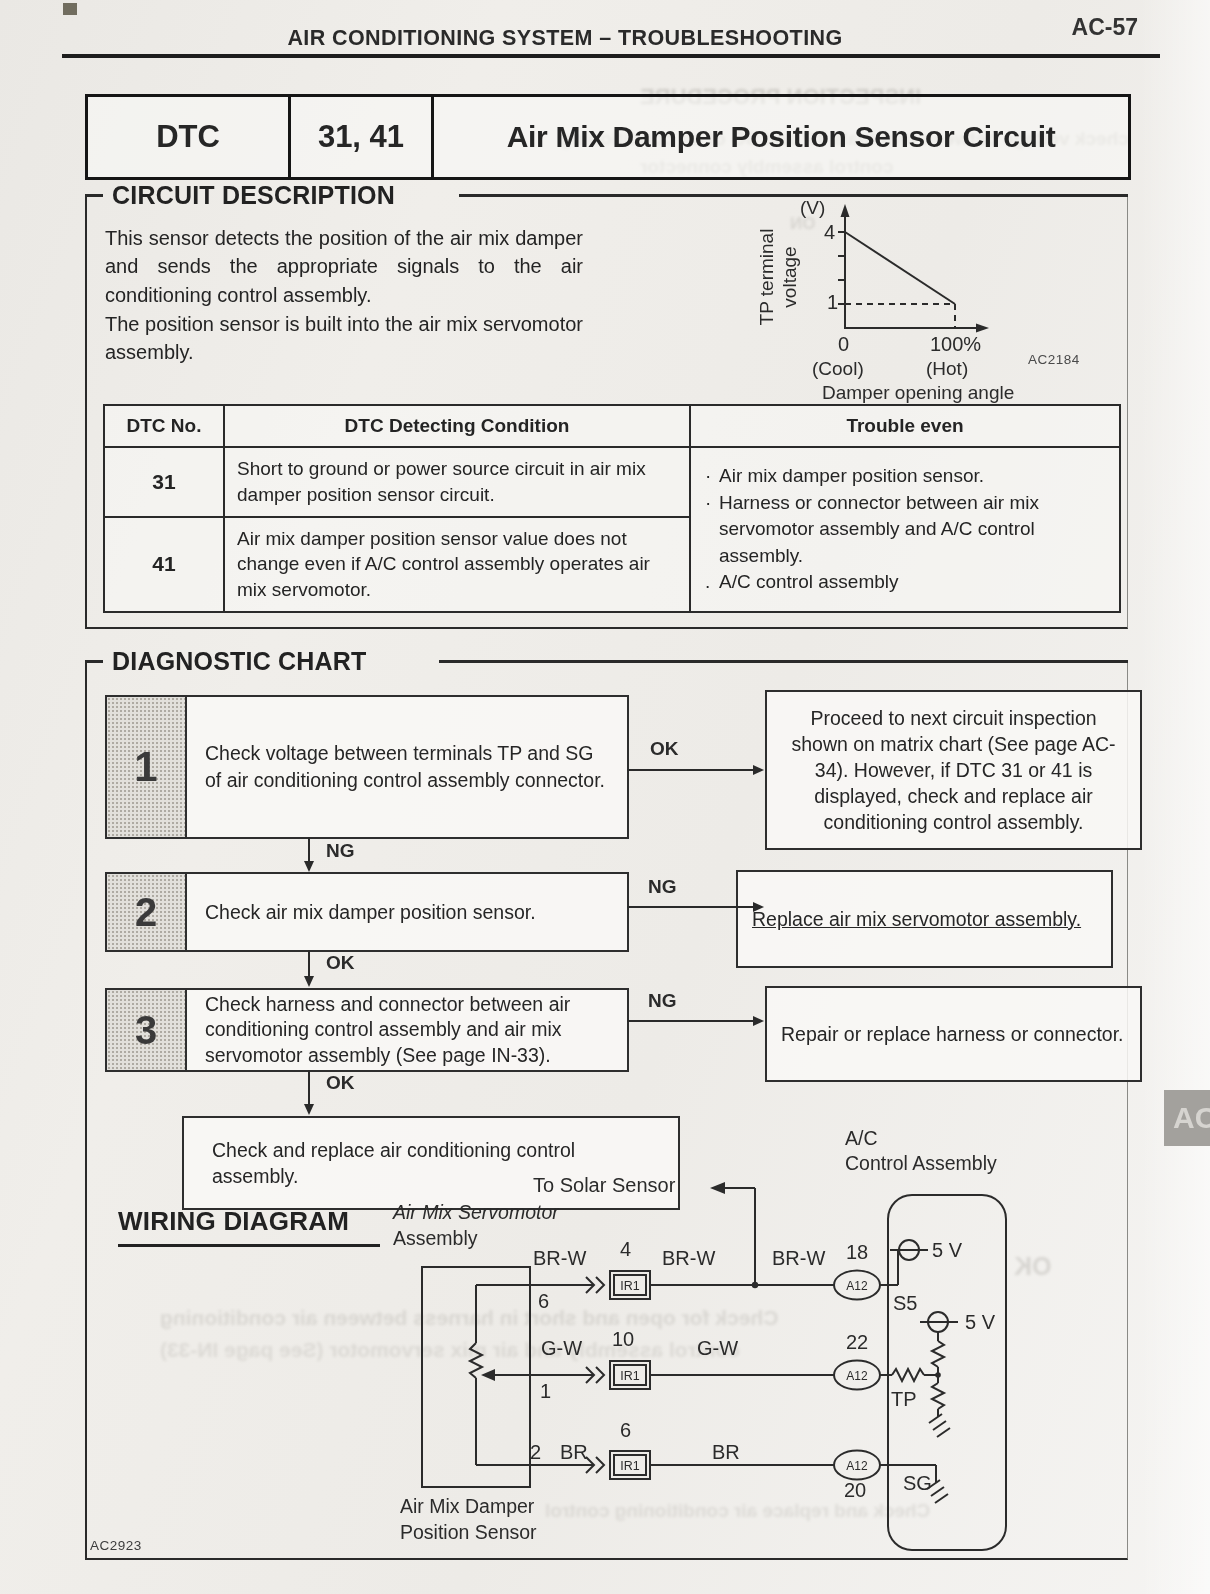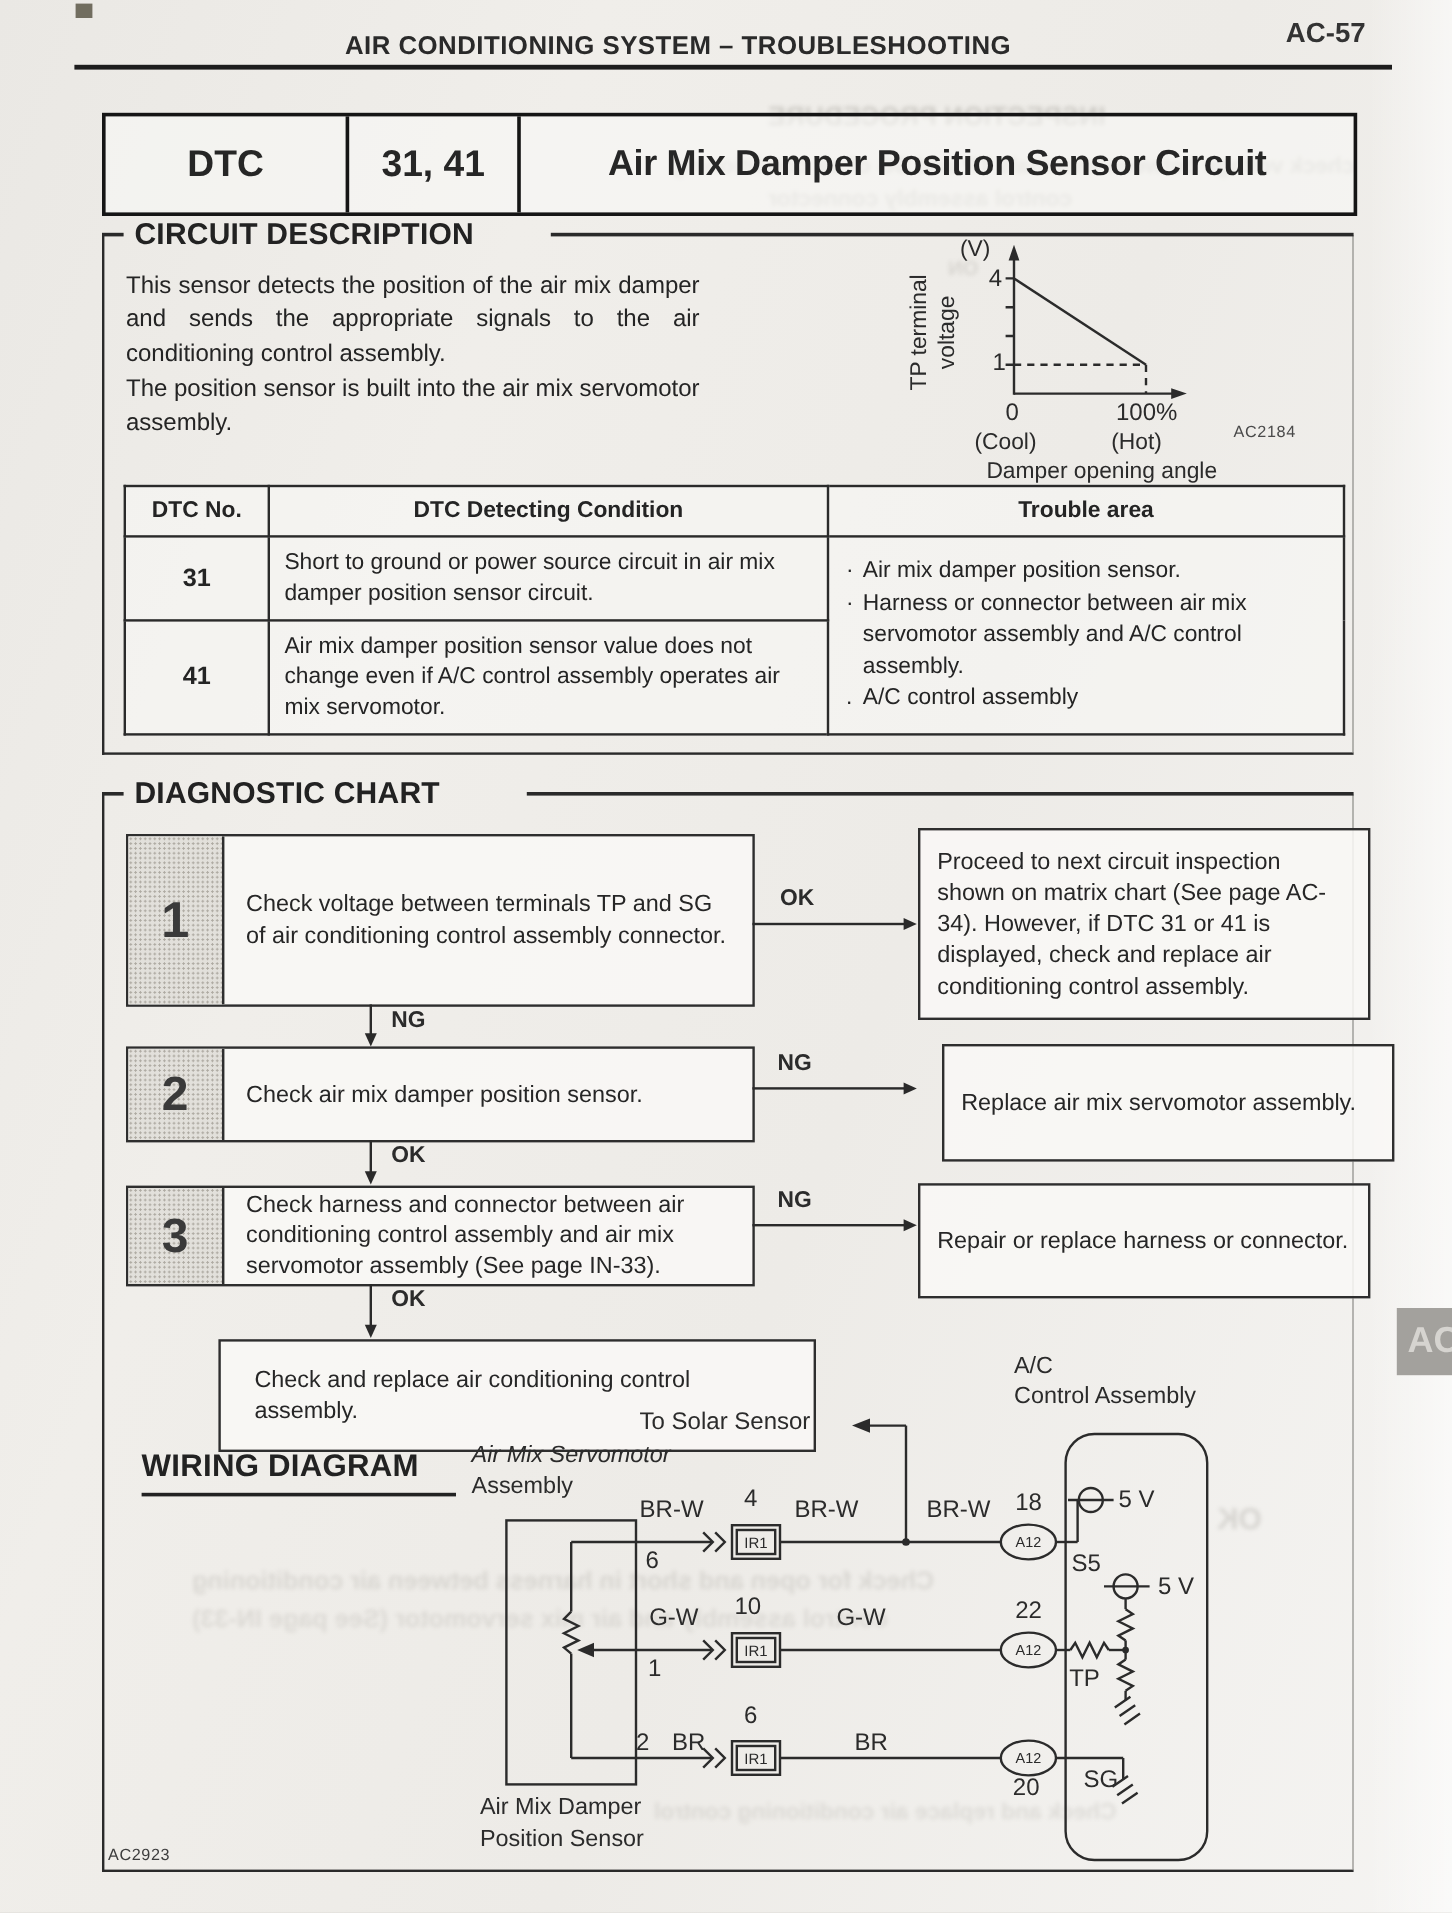--- a/index.html
+++ b/index.html
@@ -142,21 +142,21 @@
   <div class="glbl" style="left:812px;top:358px;">(Cool)</div>
   <div class="glbl" style="left:926px;top:358px;">(Hot)</div>
   <div class="glbl" style="left:822px;top:382px;">Damper opening angle</div>
   <div class="gcode" style="left:1028px;top:352px;">AC2184</div>
 
   <table class="dtc">
     <tbody>
         <tr>
       <th style="width:110px;">DTC No.</th>
       <th style="width:440px;">DTC  Detecting  Condition</th>
-      <th>Trouble area</th>
+      <th>Trouble even</th>
     </tr>
     <tr>
       <td class="no" style="height:64px;">31</td>
       <td class="cond">Short to ground or power source circuit in air mix damper position sensor circuit.</td>
       <td class="trouble" rowspan="2">
         <div class="titem"><span class="tbul">·</span><span>Air mix damper position sensor.</span></div>
         <div class="titem"><span class="tbul">·</span><span>Harness or connector between air mix servomotor assembly and A/C control assembly.</span></div>
         <div class="titem"><span class="tbul">.</span><span>A/C control assembly</span></div>
       </td>
     </tr>
@@ -170,33 +170,33 @@
   <div class="sec" style="left:85px;top:662px;width:1040px;height:896px;">
     <div class="ta" style="width:18px;"></div>
     <div class="tb2" style="left:352px;right:-1px;"></div>
   </div>
   <div class="sech" style="left:112px;top:647px;">DIAGNOSTIC CHART</div>
 
   <div class="stepbox" style="left:105px;top:695px;width:520px;height:140px;">
     <div class="stepnum">1</div>
     <div class="steptext">Check voltage between terminals TP and SG of air conditioning control assembly connector.</div>
   </div>
-  <div class="resultbox" style="left:765px;top:690px;width:345px;height:140px;">Proceed to next circuit inspection shown on matrix chart (See page AC-34). However, if DTC 31 or 41 is displayed, check and replace air conditioning control assembly.</div>
+  <div class="resultbox" style="left:765px;top:690px;width:345px;height:140px;text-align:center;">Proceed to next circuit inspection shown on matrix chart (See page AC-34). However, if DTC 31 or 41 is displayed, check and replace air conditioning control assembly.</div>
   <div class="oklbl" style="left:650px;top:738px;">OK</div>
   <div class="hline" style="left:627px;top:769px;width:127px;"></div>
   <div class="tri-r" style="left:753px;top:764.5px;"></div>
   <div class="oklbl" style="left:326px;top:840px;">NG</div>
   <div class="vline" style="left:308px;top:837px;height:26px;"></div>
   <div class="tri-d" style="left:303.5px;top:861px;"></div>
 
   <div class="stepbox" style="left:105px;top:872px;width:520px;height:76px;">
     <div class="stepnum" style="font-size:40px;">2</div>
     <div class="steptext">Check air mix damper position sensor.</div>
   </div>
-  <div class="resultbox" style="left:785px;top:870px;width:345px;height:78px;">Replace air mix servomotor assembly.</div>
+  <div class="resultbox" style="left:736px;top:870px;width:345px;height:78px;text-decoration:underline;">Replace air mix servomotor assembly.</div>
   <div class="oklbl" style="left:648px;top:876px;">NG</div>
   <div class="hline" style="left:627px;top:906px;width:127px;"></div>
   <div class="tri-r" style="left:753px;top:901.5px;"></div>
   <div class="oklbl" style="left:326px;top:952px;">OK</div>
   <div class="vline" style="left:308px;top:950px;height:28px;"></div>
   <div class="tri-d" style="left:303.5px;top:976px;"></div>
 
   <div class="stepbox" style="left:105px;top:988px;width:520px;height:80px;">
     <div class="stepnum" style="font-size:40px;">3</div>
     <div class="steptext" style="line-height:1.3;">Check harness and connector between air conditioning control assembly and air mix servomotor assembly (See page IN-33).</div>

